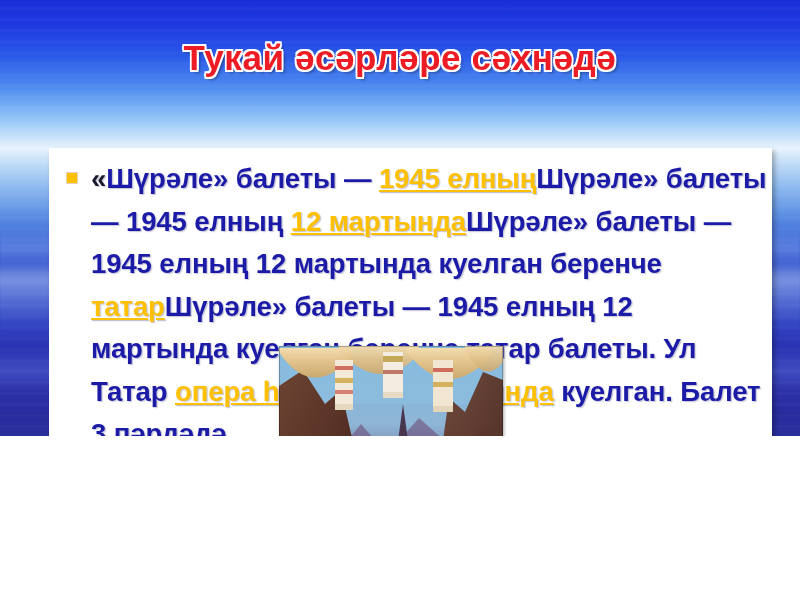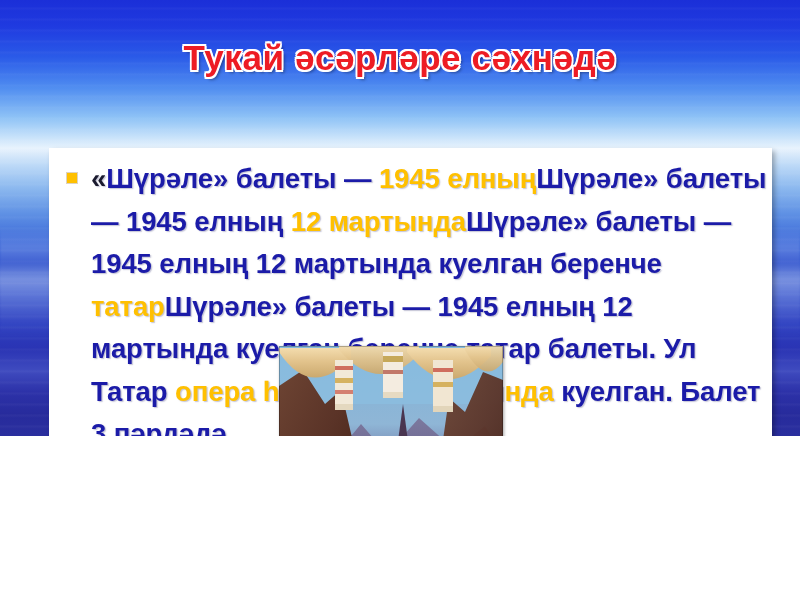--- a/index.html
+++ b/index.html
@@ -119,20 +119,21 @@
     background: #FFC000;
     box-shadow: 0 0 0 1px rgba(120,80,0,.25);
   }
   #body-copy {
     display: block;
     margin-left: 24px;
     text-shadow: 1.2px 1.2px 1.2px rgba(120,120,160,.45);
   }
   .lnk {
     color: #FFC000;
+    text-decoration: underline;
     text-decoration-thickness: 2px;
     text-underline-offset: 2px;
   }
   .quote-mark { color: #1a1a2e; }
 
   
   #theatre-photo {
     position: absolute;
     left: 279px; top: 346px;
     width: 224px; height: 205px;

